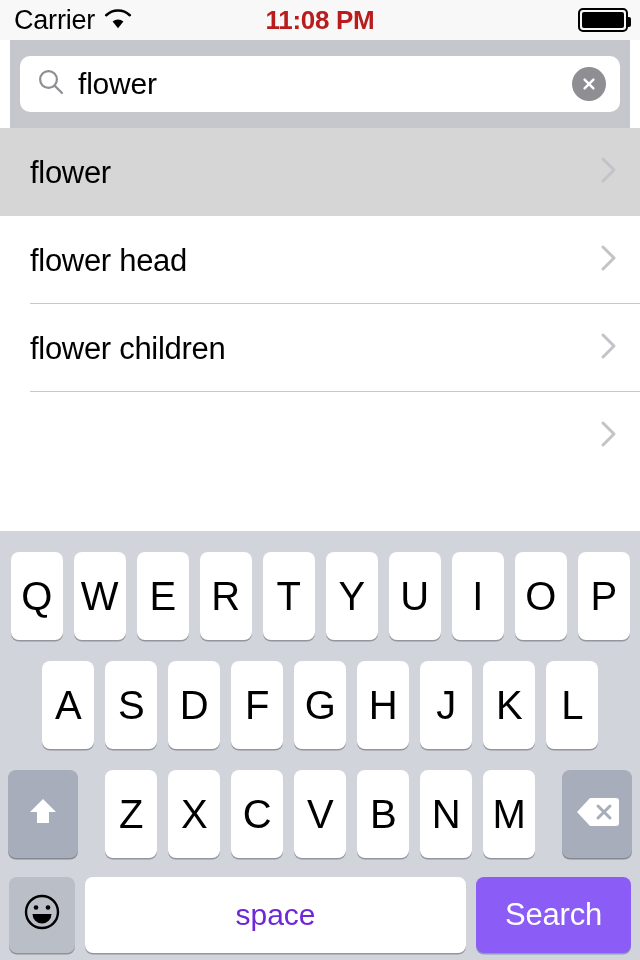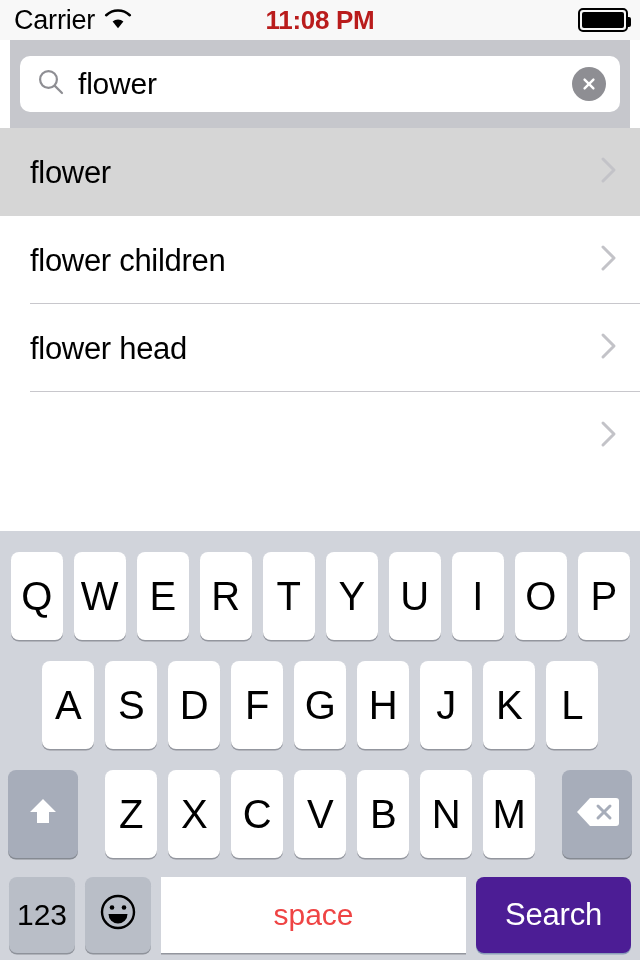--- a/index.html
+++ b/index.html
@@ -157,28 +157,28 @@
     width: 66px; height: 76px;
     background: #b9bec7;
     border-radius: 8px;
     display: flex; align-items: center; justify-content: center;
     font-size: 30px; color: #000;
     box-shadow: 0 1.5px 0 rgba(130,134,142,0.85);
   }
   #space-key {
     flex: 1 1 auto; height: 76px;
     background: #ffffff;
-    border-radius: 0;
-    display: flex; align-items: center; justify-content: center;
-    font-size: 30px; color: #ef4444;
+    border-radius: 8px;
+    display: flex; align-items: center; justify-content: center;
+    font-size: 30px; color: #6d28d9;
     box-shadow: 0 1.5px 0 rgba(136,139,147,0.85);
   }
   #search-key {
     width: 155px; height: 76px;
-    background: #4c1d95;
+    background: #8b5cf6;
     border-radius: 8px;
     display: flex; align-items: center; justify-content: center;
     font-size: 31px; color: #ffffff;
     box-shadow: 0 1.5px 0 rgba(90,120,160,0.6);
     letter-spacing: -0.2px;
   }
   #kb-row-4 { padding: 0 9px; }
 </style>
 </head>
 <body>
@@ -227,31 +227,31 @@
     <div class="result-row selected">
       <span class="result-label">flower</span>
       <span class="chevron">
         <svg width="18" height="30" viewBox="0 0 18 30">
           <polyline points="3,4 14,15 3,26" stroke="#c3c3c8" stroke-width="3" fill="none" stroke-linecap="round" stroke-linejoin="round"></polyline>
         </svg>
       </span>
     </div>
 
     <div class="result-row">
-      <span class="result-label">flower children</span>
+      <span class="result-label">flower head</span>
       <span class="chevron">
         <svg width="18" height="30" viewBox="0 0 18 30">
           <polyline points="3,4 14,15 3,26" stroke="#c3c3c8" stroke-width="3" fill="none" stroke-linecap="round" stroke-linejoin="round"></polyline>
         </svg>
       </span>
       <span class="separator"></span>
     </div>
 
     <div class="result-row">
-      <span class="result-label">flower head</span>
+      <span class="result-label">flower children</span>
       <span class="chevron">
         <svg width="18" height="30" viewBox="0 0 18 30">
           <polyline points="3,4 14,15 3,26" stroke="#c3c3c8" stroke-width="3" fill="none" stroke-linecap="round" stroke-linejoin="round"></polyline>
         </svg>
       </span>
       <span class="separator"></span>
     </div>
 
 
     <div class="result-row">
@@ -314,21 +314,20 @@
           <svg width="44" height="34" viewBox="0 0 44 34">
             <path d="M15 3 L41 3 A3 3 0 0 1 44 6 L44 28 A3 3 0 0 1 41 31 L15 31 L2 17 Z" fill="#ffffff"></path>
             <line x1="23" y1="11" x2="35" y2="23" stroke="#a7adba" stroke-width="3" stroke-linecap="round"></line>
             <line x1="35" y1="11" x2="23" y2="23" stroke="#a7adba" stroke-width="3" stroke-linecap="round"></line>
           </svg>
         </span>
       </div>
     </div>
 
     <div class="kb-row" id="kb-row-4">
-      <div id="numeric-key">123</div>
       <div id="emoji-key">
         <span>
           <svg width="40" height="40" viewBox="0 0 40 40">
             <circle cx="20" cy="20" r="16" stroke="#000" stroke-width="2.4" fill="none"></circle>
             <circle cx="14" cy="15.5" r="2.3" fill="#000"></circle>
             <circle cx="26" cy="15.5" r="2.3" fill="#000"></circle>
             <path d="M10.5 22 L29.5 22 A9.5 9.5 0 0 1 10.5 22 Z" fill="#000"></path>
           </svg>
         </span>
       </div>

